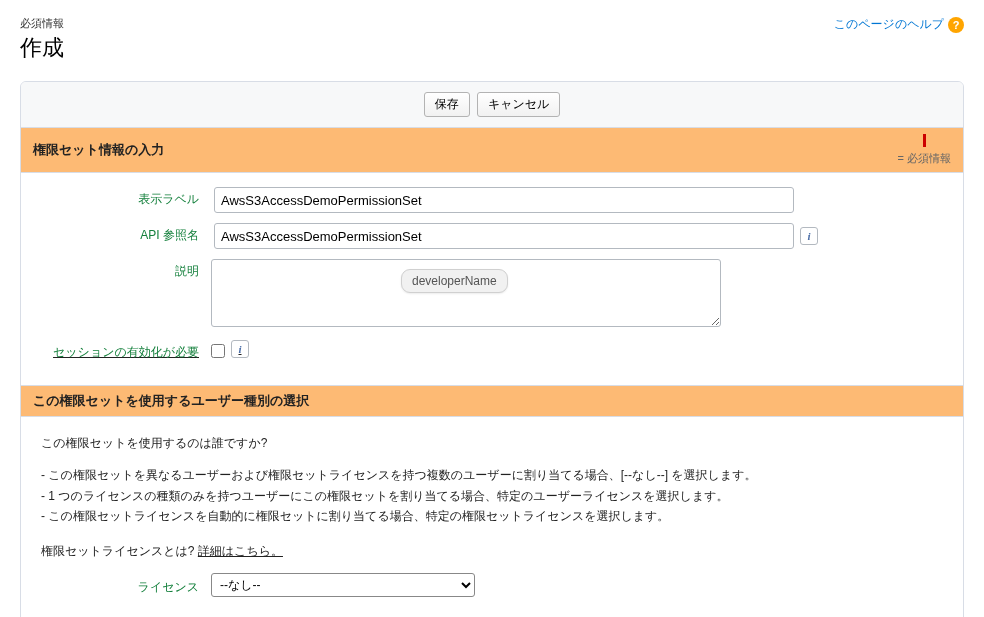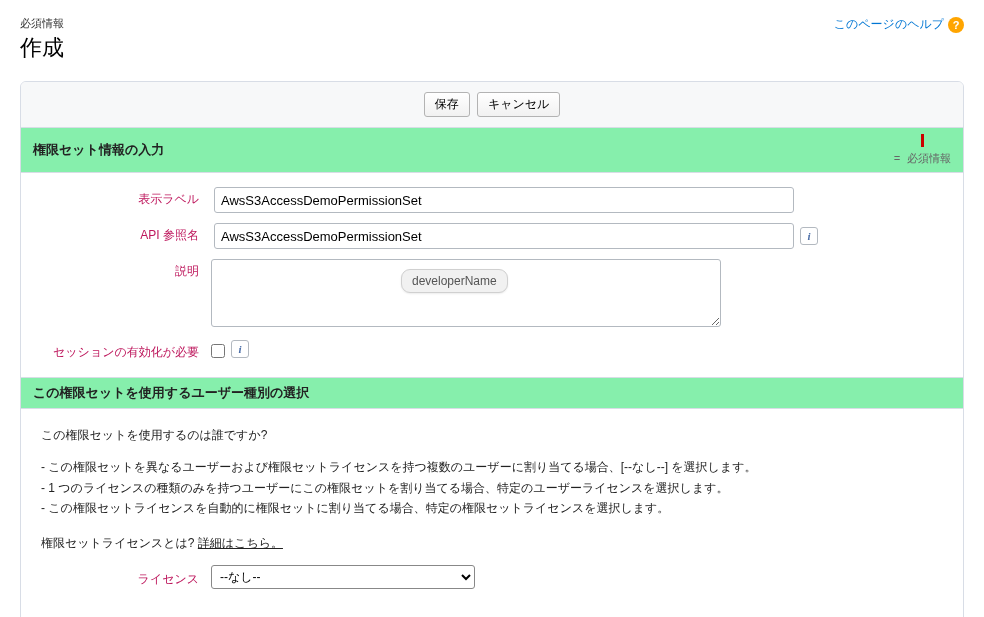--- a/index.html
+++ b/index.html
@@ -66,27 +66,26 @@
   border-radius: 3px;
   padding: 3px 10px;
   font-size: 12px;
   cursor: pointer;
   margin: 0 2px;
 }
 .section-bar {
   display: flex;
   justify-content: space-between;
   align-items: center;
-  background: #86efac;
+  background: #fdba74;
   border-top: 1px solid #d8dde6;
   border-bottom: 1px solid #d8dde6;
   padding: 6px 12px;
   font-weight: bold;
   font-size: 13px;
-  font-family: Liberation Mono, monospace;
 }
 .required-note {
   font-weight: normal;
   font-size: 11px;
   color: #666;
   display: flex;
   align-items: center;
   gap: 4px;
   flex-direction: column;
 }
@@ -103,21 +102,21 @@
   display: flex;
   align-items: flex-start;
   margin-bottom: 10px;
 }
 .form-label {
   width: 170px;
   text-align: right;
   padding-right: 12px;
   padding-top: 4px;
   font-size: 12px;
-  color: #be185d;
+  color: #15803d;
 }
 .form-control {
   flex: 0 0 auto;
   position: relative;
 }
 .req-input-wrap {
   display: flex;
   align-items: flex-start;
   border-radius: 13px;
 }
@@ -270,21 +269,21 @@
     </div>
 
     <div class="form-row">
       <div class="form-label">説明</div>
       <div class="form-control" style="position:relative;">
         <textarea class="textarea-input" style=""></textarea>
         <div class="tooltip">developerName</div>
       </div>
     </div>
 
-    <div class="form-row" style="margin-bottom:0;">
+    <div class="form-row" style="margin-bottom:8px;text-decoration:underline;">
       <div class="form-label">セッションの有効化が必要</div>
       <div class="form-control" style="display:flex;align-items:center;">
         <input type="checkbox" class="checkbox" style="">
         <span class="info-btn">i</span>
       </div>
     </div>
 
   </div>
 
   <div class="section-bar">

